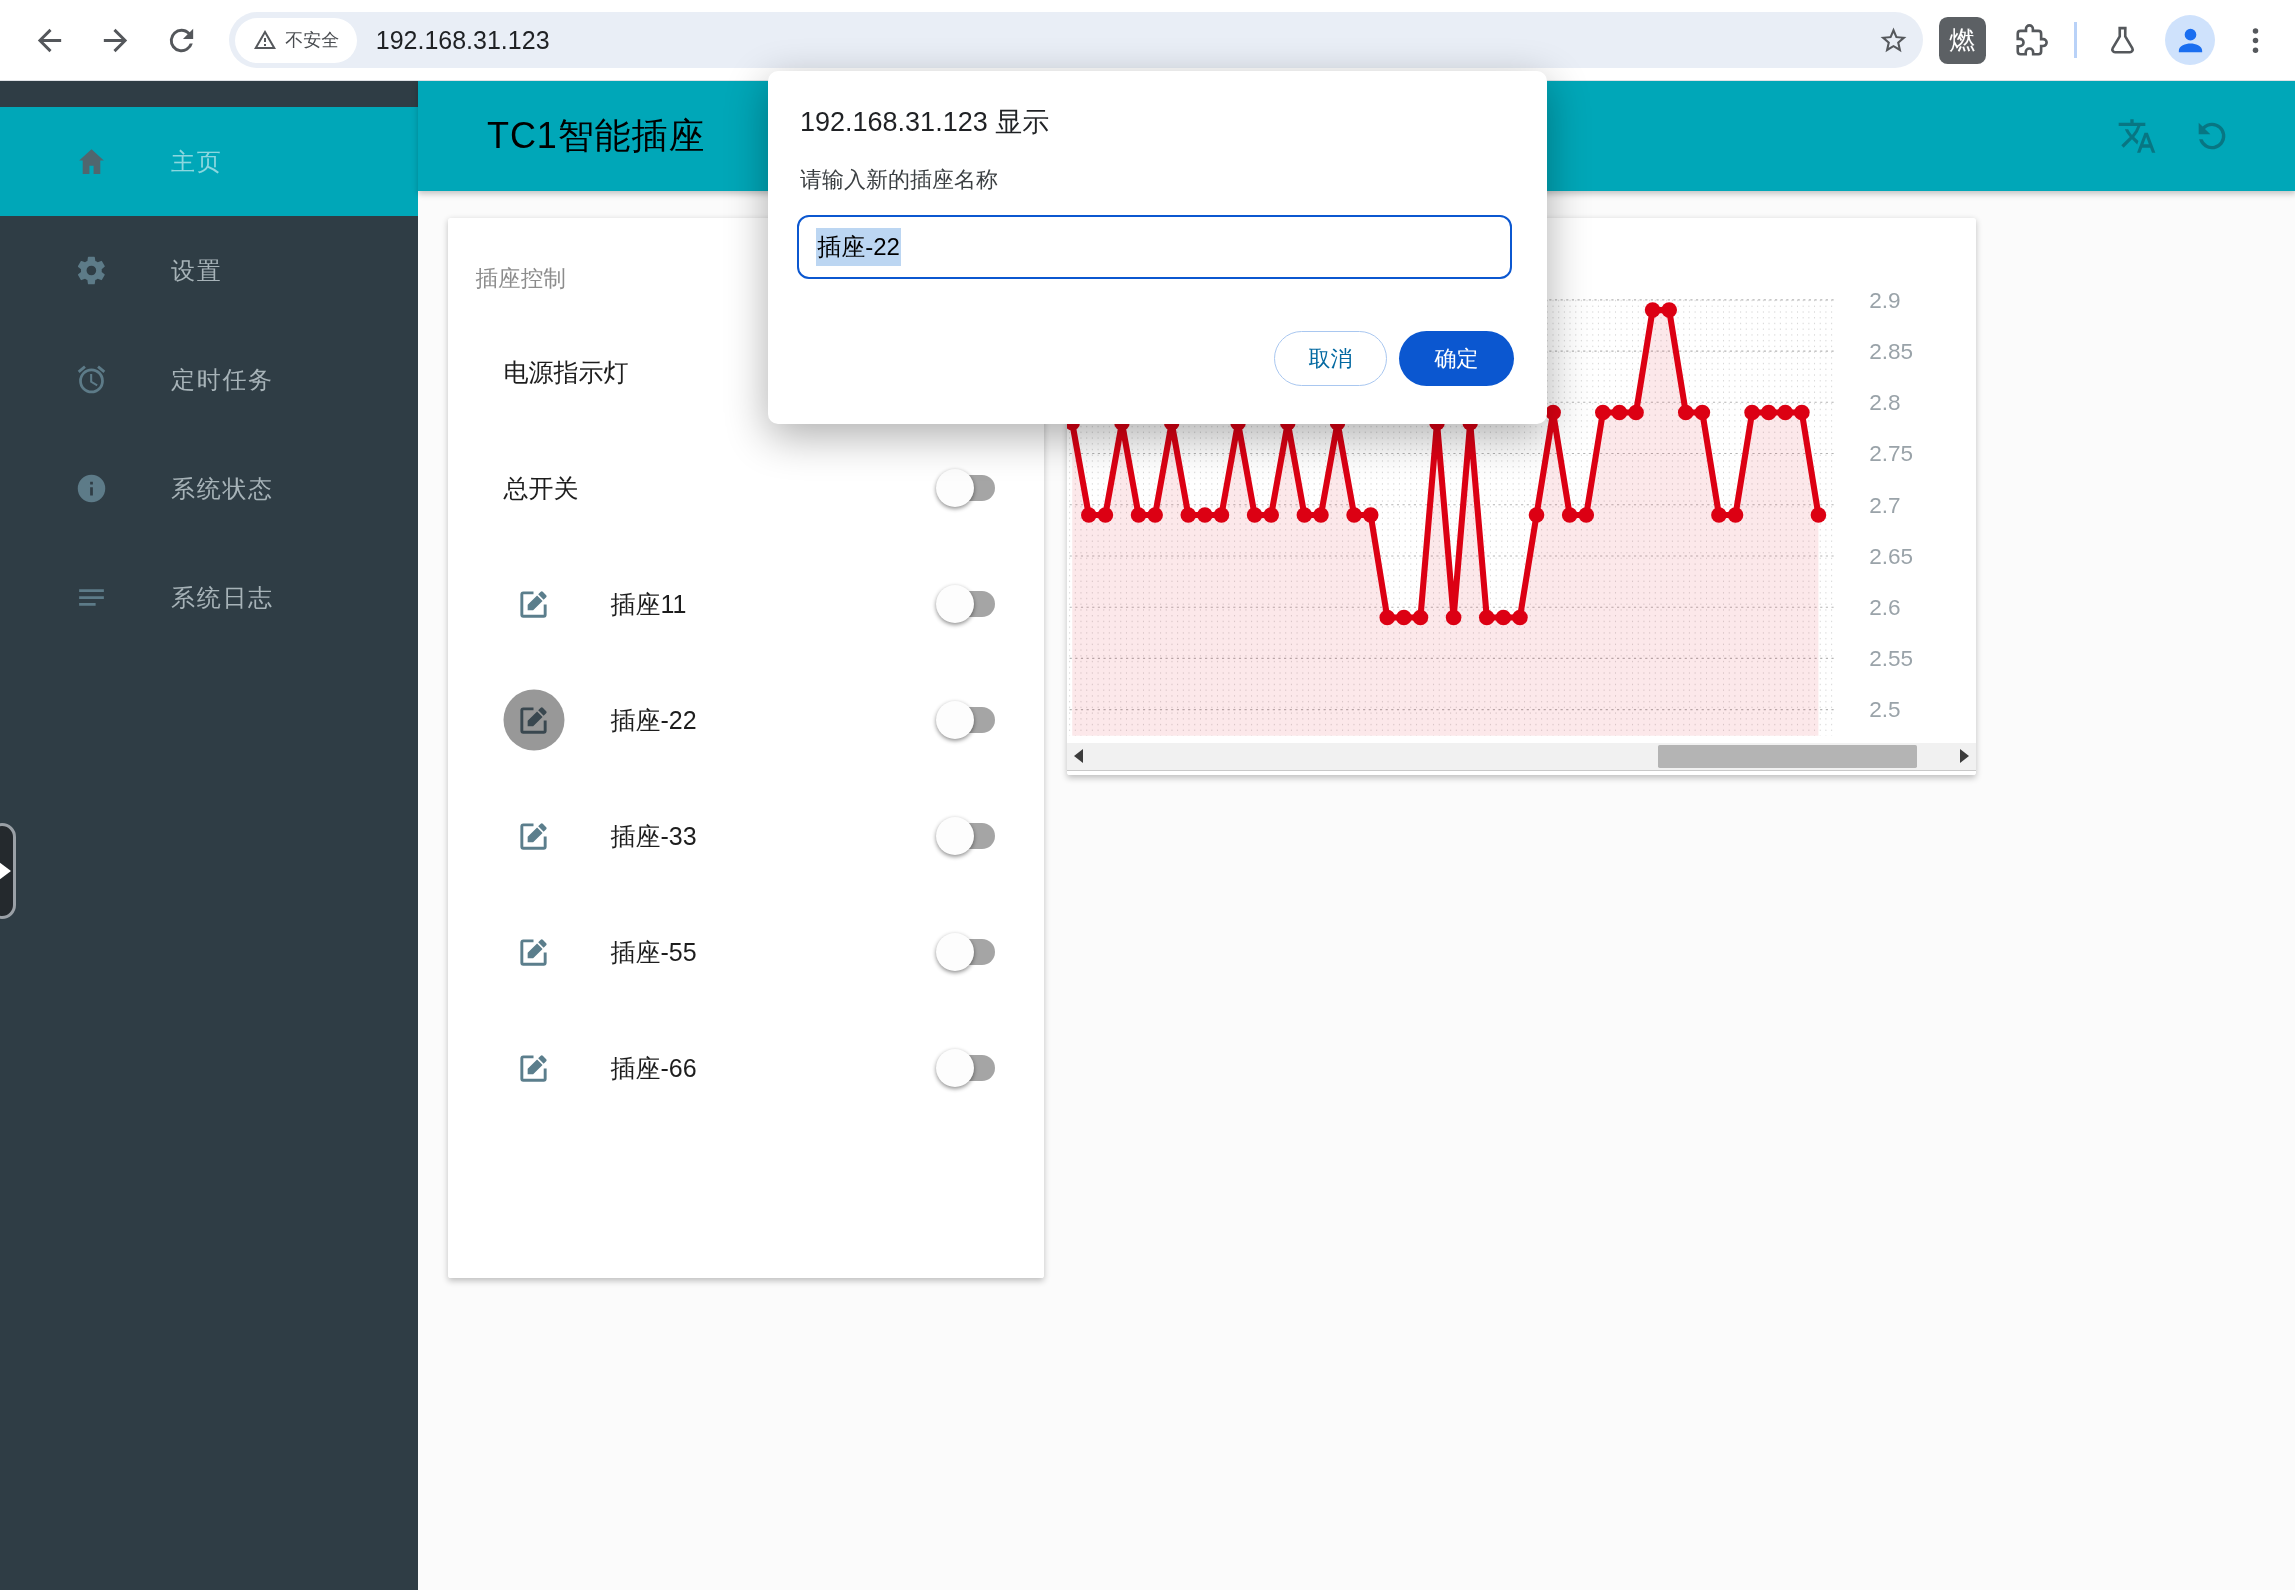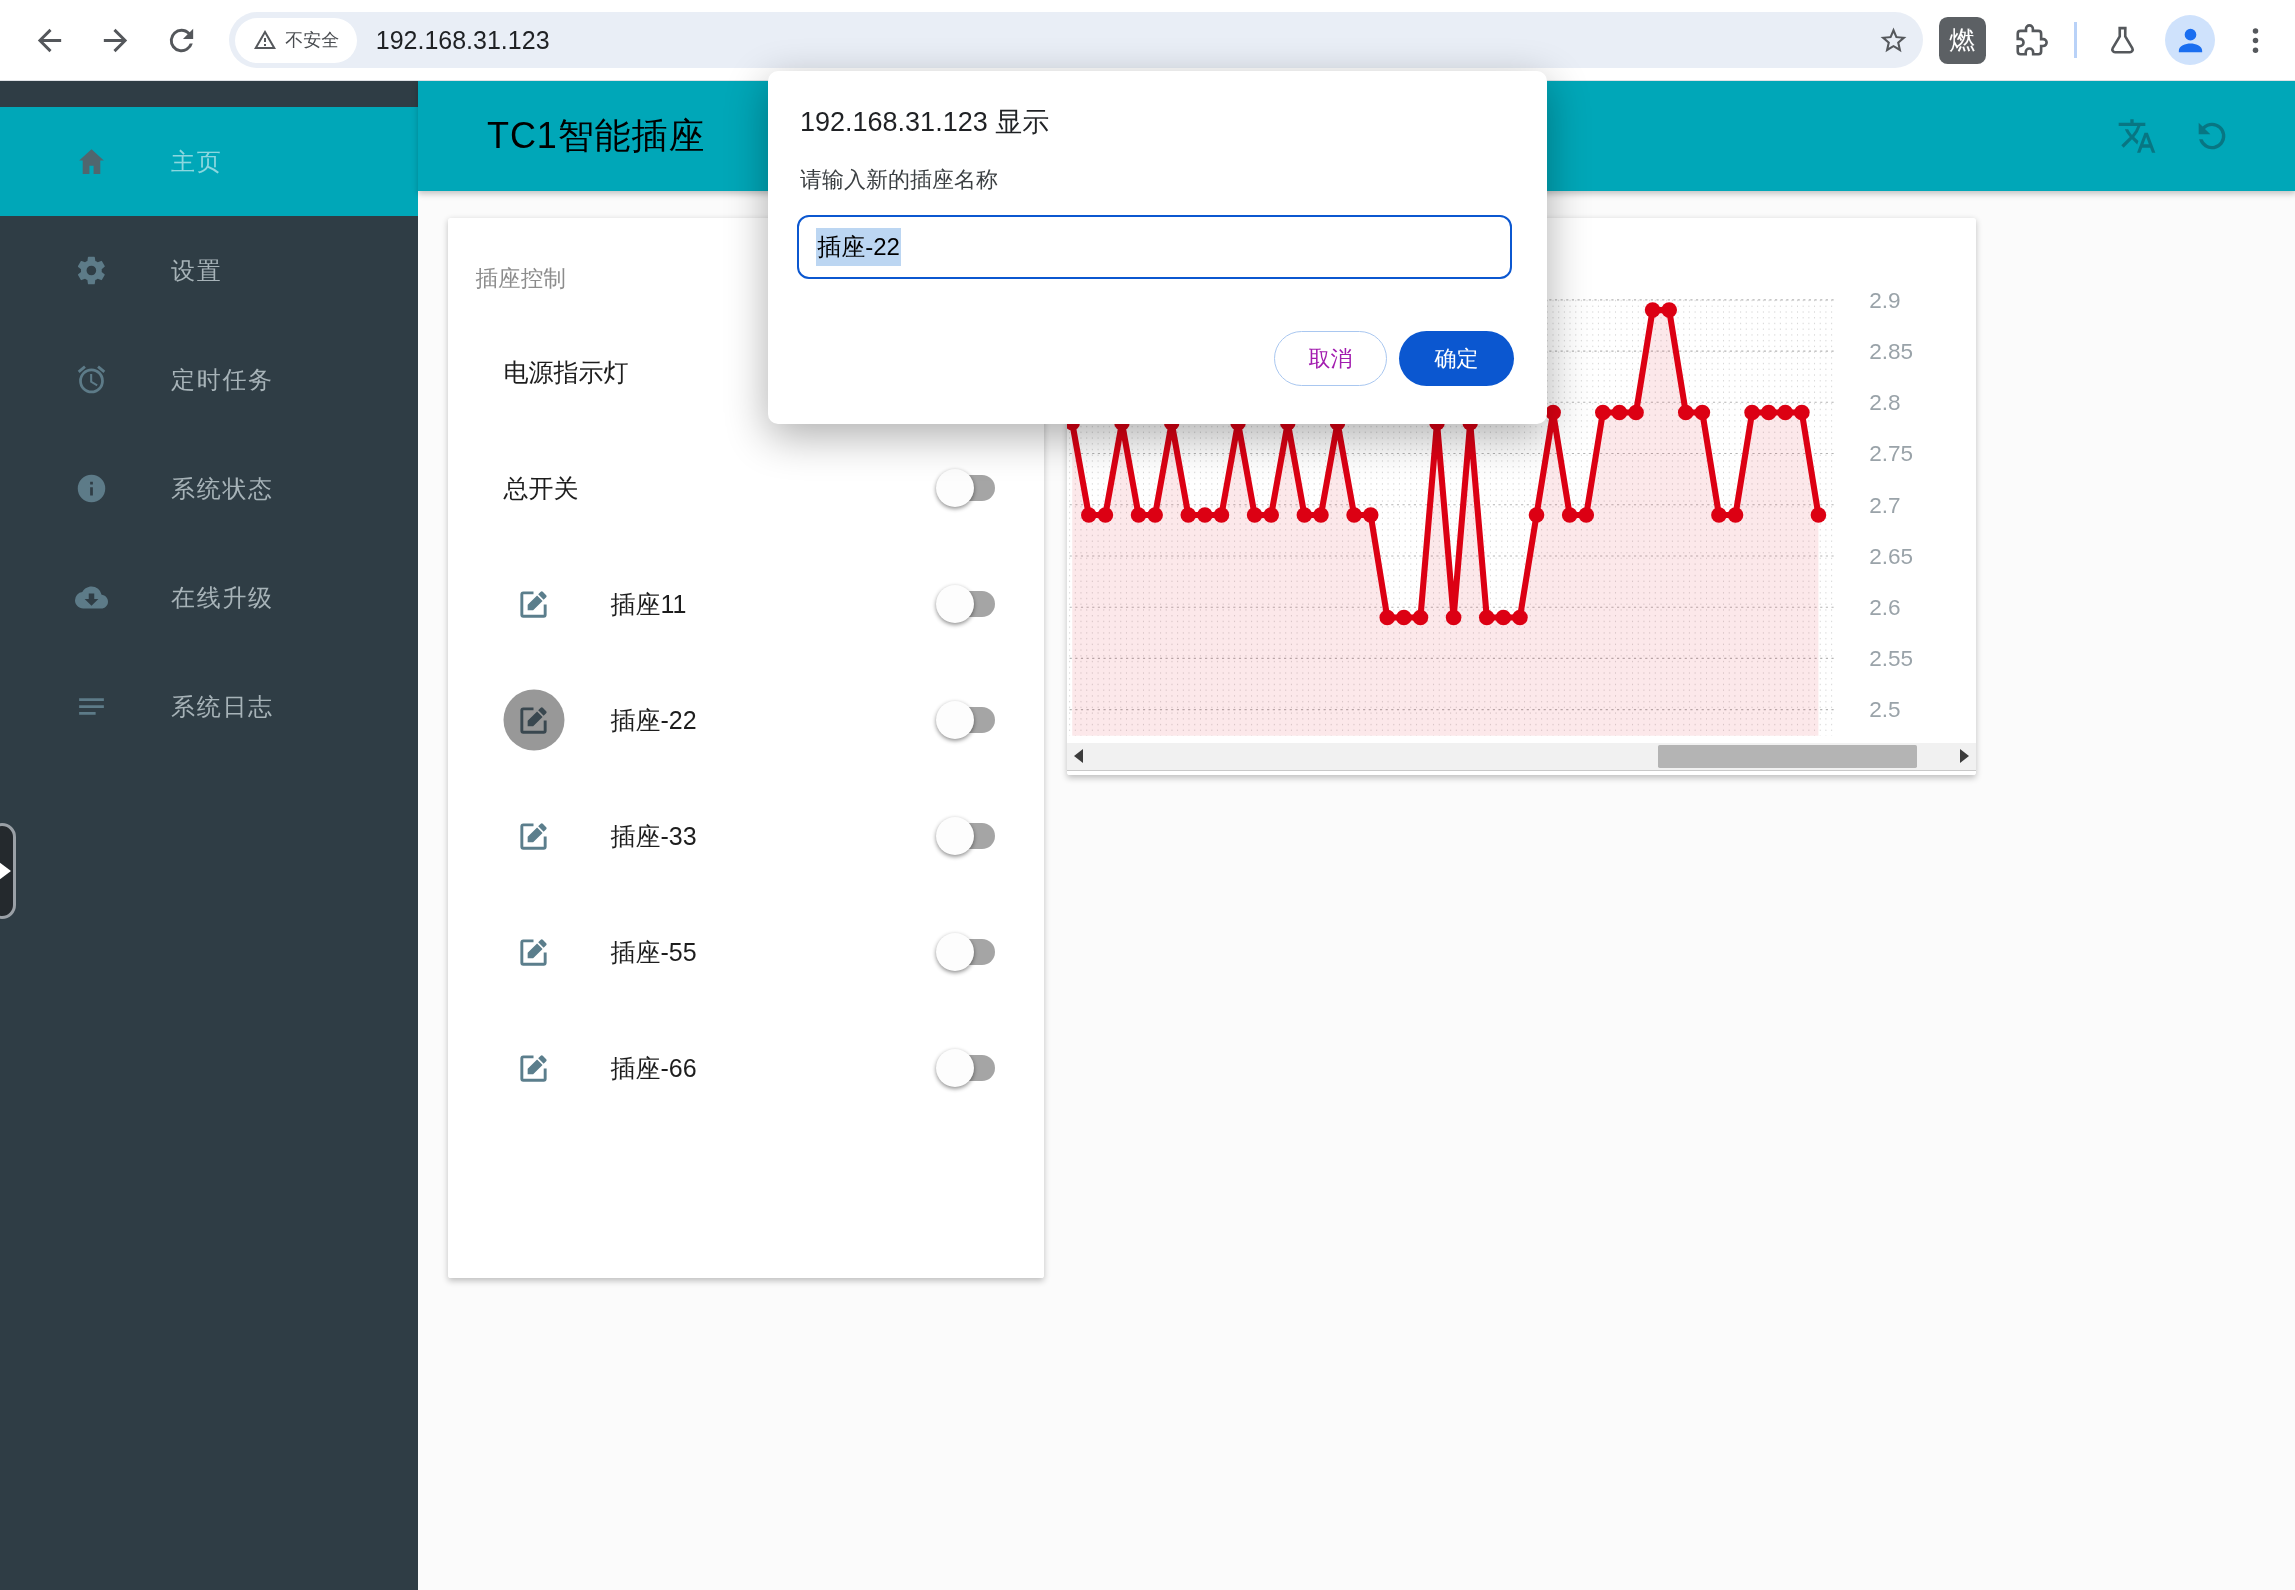--- a/index.html
+++ b/index.html
@@ -97,21 +97,21 @@
     z-index:100; }
   #dialog-title { position:absolute; left:32px; top:33px; font-size:27px; color:#1f2124; }
   #dialog-message { position:absolute; left:32px; top:94px; font-size:22px; color:#3c4043; }
   #dialog-input { position:absolute; left:29px; top:144px; width:715px; height:64px;
     border:2.6px solid #0b57d0; border-radius:12px; background:#fff; display:flex;
     align-items:center; padding-left:17.4px; cursor:text; }
   #dialog-input .sel { font-size:24px; color:#000; background:#bcd6f2; padding:2.6px 0.9px; }
   .dlg-btn { position:absolute; top:260px; height:55px; border-radius:28px; font-size:22px;
     display:flex; align-items:center; justify-content:center; cursor:pointer; }
   #cancel-button { left:506px; width:113px; background:#ffffff; border:1.7px solid #a9c7f0;
-    color:#a21caf; }
+    color:#0369a1; }
   #ok-button { left:631px; width:115px; background:#0b57d0; color:#ffffff; border:none; }
 </style>
 </head>
 <body>
 
 <div id="browser-bar">
   <div class="nav-btn">
     <svg class="nav-ic" viewBox="0 0 24 24" fill="currentColor">
         <path d="M20 11H7.83l5.59-5.59L12 4l-8 8 8 8 1.41-1.41L7.83 13H20v-2z"></path>
       </svg>
@@ -182,26 +182,20 @@
     <span class="lbl">定时任务</span>
   </div>
 
   <div class="side-item">
     <svg viewBox="0 0 24 24" fill="currentColor">
           <path d="M12 2a10 10 0 1 0 0 20 10 10 0 0 0 0-20zm1 15h-2v-6h2v6zm0-8h-2V7h2v2z"></path>
         </svg>
     <span class="lbl">系统状态</span>
   </div>
 
-  <div class="side-item">
-    <svg viewBox="0 0 24 24" fill="currentColor">
-          <path d="M19.35 10.04A7.49 7.49 0 0 0 12 4C9.11 4 6.6 5.64 5.35 8.04A5.994 5.994 0 0 0 0 14c0 3.31 2.69 6 6 6h13c2.76 0 5-2.24 5-5 0-2.64-2.05-4.78-4.65-4.96zM17 13l-5 5-5-5h3V9h4v4h3z"></path>
-        </svg>
-    <span class="lbl">在线升级</span>
-  </div>
 
   <div class="side-item">
     <svg viewBox="0 0 24 24" fill="currentColor">
           <path d="M3 18h12v-2H3v2zM3 6v2h18V6H3zm0 7h18v-2H3v2z"></path>
         </svg>
     <span class="lbl">系统日志</span>
   </div>
 </div>
 </nav>
 <div id="drawer-handle">

